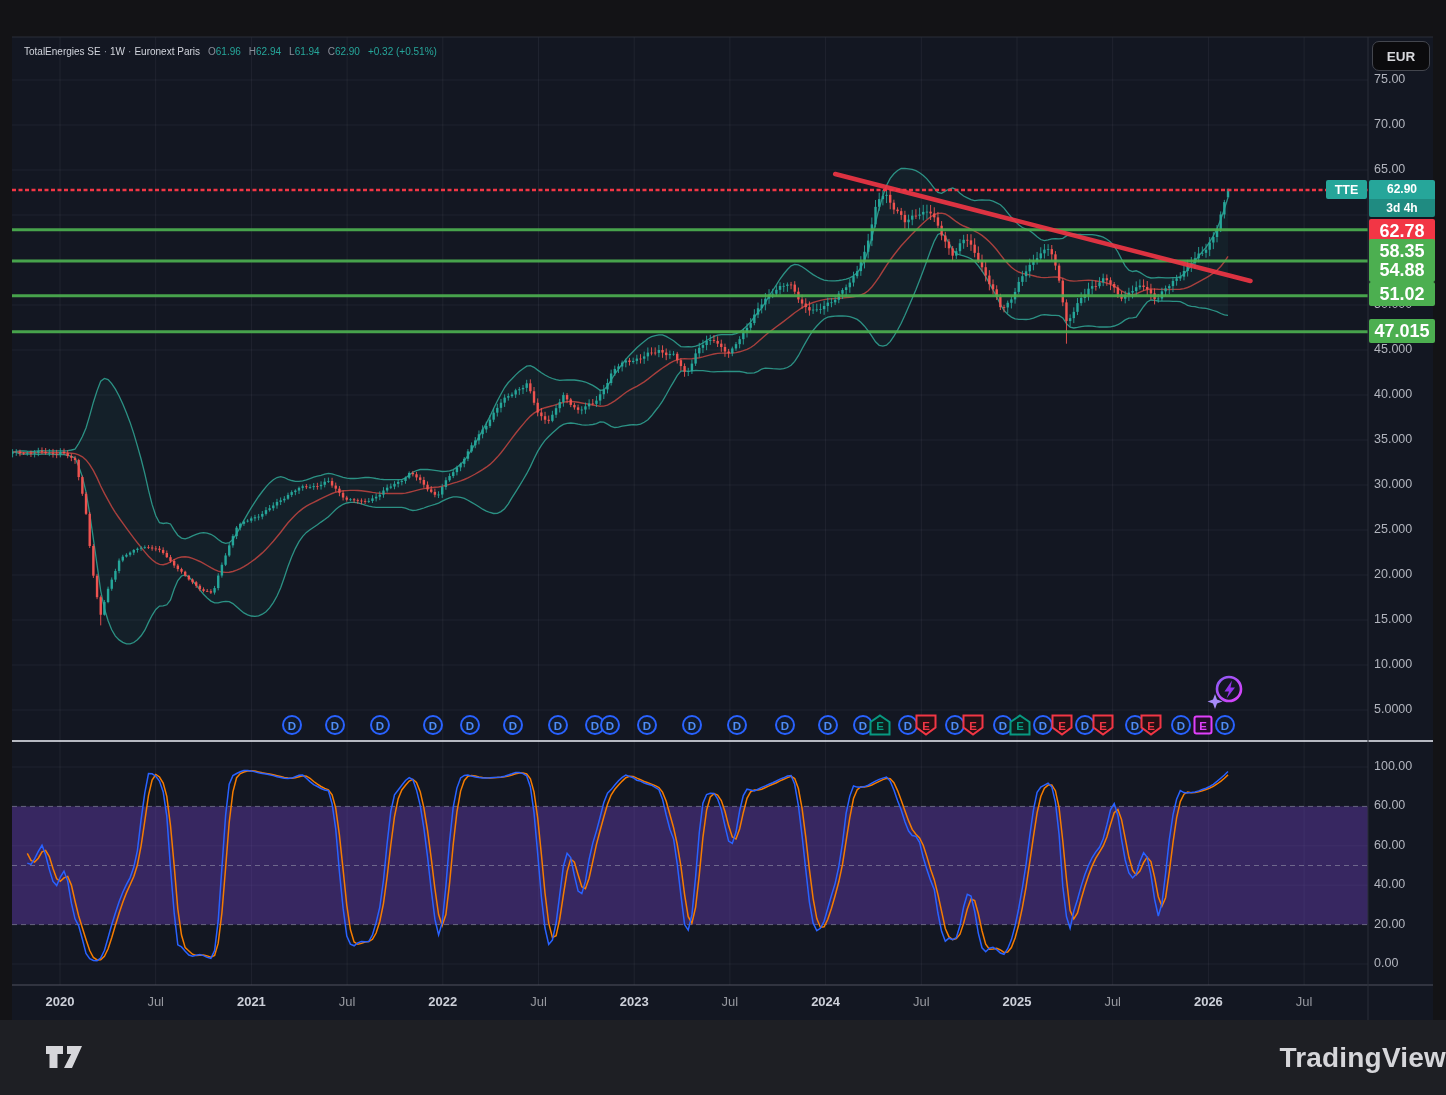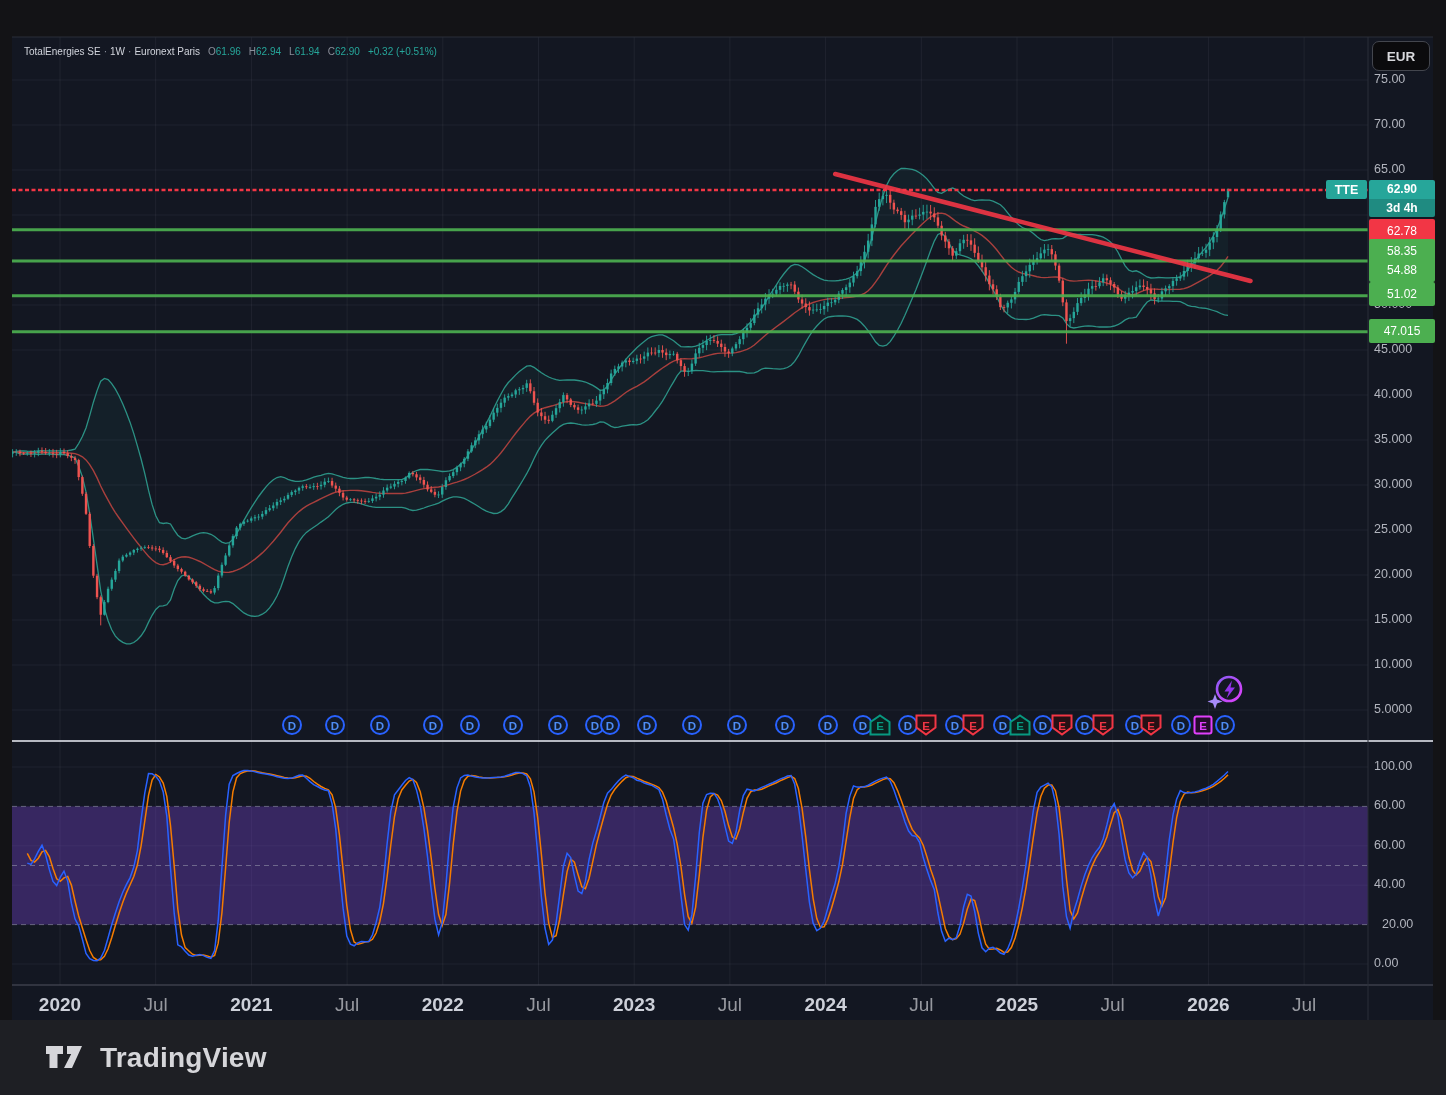--- a/index.html
+++ b/index.html
@@ -10,32 +10,32 @@
   .topbar span{margin-left:16px;font-size:13.5px;font-weight:700;color:#eceef2;letter-spacing:.1px;}
   svg.chart{left:0;top:0;}
   .legend{left:24px;top:46px;font-size:10px;color:#d1d4dc;white-space:nowrap;z-index:30;}
   .legend .dim{color:#9498a3;padding:0 3px;}
   .legend .lt{color:#8b8f9a;margin-left:8px;}
   .legend .val{color:#26a69a;}
   .eur-btn{left:1372px;top:41px;width:56px;height:28px;background:#0b0b0d;border:1.5px solid #43464e;
            border-radius:7px;color:#d8d9dd;font-size:13.5px;font-weight:700;display:flex;align-items:center;
            justify-content:center;z-index:40;font-family:"Liberation Sans",sans-serif;}
   .tick{position:absolute;left:1374px;font-size:12.5px;color:#b2b5be;z-index:20;}
-  .tlabel{position:absolute;top:994px;transform:translateX(-50%);font-size:19px;color:#96989f;z-index:20;}
+  .tlabel{position:absolute;top:994px;transform:translateX(-50%);font-size:13px;color:#96989f;z-index:20;}
   .tlabel.major{font-weight:700;color:#cdd0d9;}
   .badge{position:absolute;left:1369px;width:66px;height:24px;border-radius:2px;color:#fff;
-         font-size:12px;font-weight:400;display:flex;align-items:center;justify-content:center;z-index:32;}
+         font-size:18px;font-weight:700;display:flex;align-items:center;justify-content:center;z-index:32;}
   .cur-badge{position:absolute;left:1369px;top:180px;width:66px;border-radius:2px;color:#fff;
              font-size:12px;font-weight:700;text-align:center;z-index:33;overflow:hidden;}
   .cur-badge .r1{height:19px;line-height:19px;}
   .cur-badge .r2{height:18px;line-height:18px;background:rgba(0,0,0,0.16);font-weight:600;}
   .tte-tag{position:absolute;left:1326px;top:180px;width:41px;height:19px;border-radius:2px;color:#fff;
            font-size:12.5px;font-weight:700;display:flex;align-items:center;justify-content:center;z-index:33;}
   .marker{position:absolute;width:22px;height:22px;z-index:25;}
-  .footer{left:0;top:1020px;width:1446px;height:75px;background:#1e1f24;display:flex;align-items:center;}
+  .footer{left:0;top:1020px;width:1446px;height:75px;background:#1e1f24;display:flex;align-items:center;justify-content:space-between;}
   .footer .brand{color:#d6d6da;font-size:28px;font-weight:700;letter-spacing:.2px;margin-left:14px;}
   .hit{background:transparent;z-index:15;}
 </style>
 </head>
 <body>
 
 <div class="stage">
 
 
   <svg class="chart abs" id="chart-svg" width="1446" height="1095" viewBox="0 0 1446 1095">
@@ -799,21 +799,21 @@
       <div class="tick" style="top: 522px; text-align: center;">25.000</div>
       <div class="tick" style="top: 567px;">20.000</div>
       <div class="tick" style="top: 612px;">15.000</div>
       <div class="tick" style="top: 657px;">10.000</div>
       <div class="tick" style="top: 702px;">5.0000</div>
       <div class="tick" style="top: 297px; z-index: 18;">50.000</div>
       <div class="tick" style="top: 759px;">100.00</div>
       <div class="tick" style="top: 798.4px;">60.00</div>
       <div class="tick" style="top: 837.8px;">60.00</div>
       <div class="tick" style="top: 877.2px;">40.00</div>
-      <div class="tick" style="top: 916.6px; margin-left: 8px;">20.00</div>
+      <div class="tick" style="top: 916.6px;">20.00</div>
       <div class="tick" style="top: 956px;">0.00</div>
       <div class="tlabel major" style="left: 60px;">2020</div>
       <div class="tlabel" style="left: 155.7px;">Jul</div>
       <div class="tlabel major" style="left: 251.4px;">2021</div>
       <div class="tlabel" style="left: 347.1px;">Jul</div>
       <div class="tlabel major" style="left: 442.8px;">2022</div>
       <div class="tlabel" style="left: 538.5px;">Jul</div>
       <div class="tlabel major" style="left: 634.2px;">2023</div>
       <div class="tlabel" style="left: 729.9px;">Jul</div>
       <div class="tlabel major" style="left: 825.6px;">2024</div>

